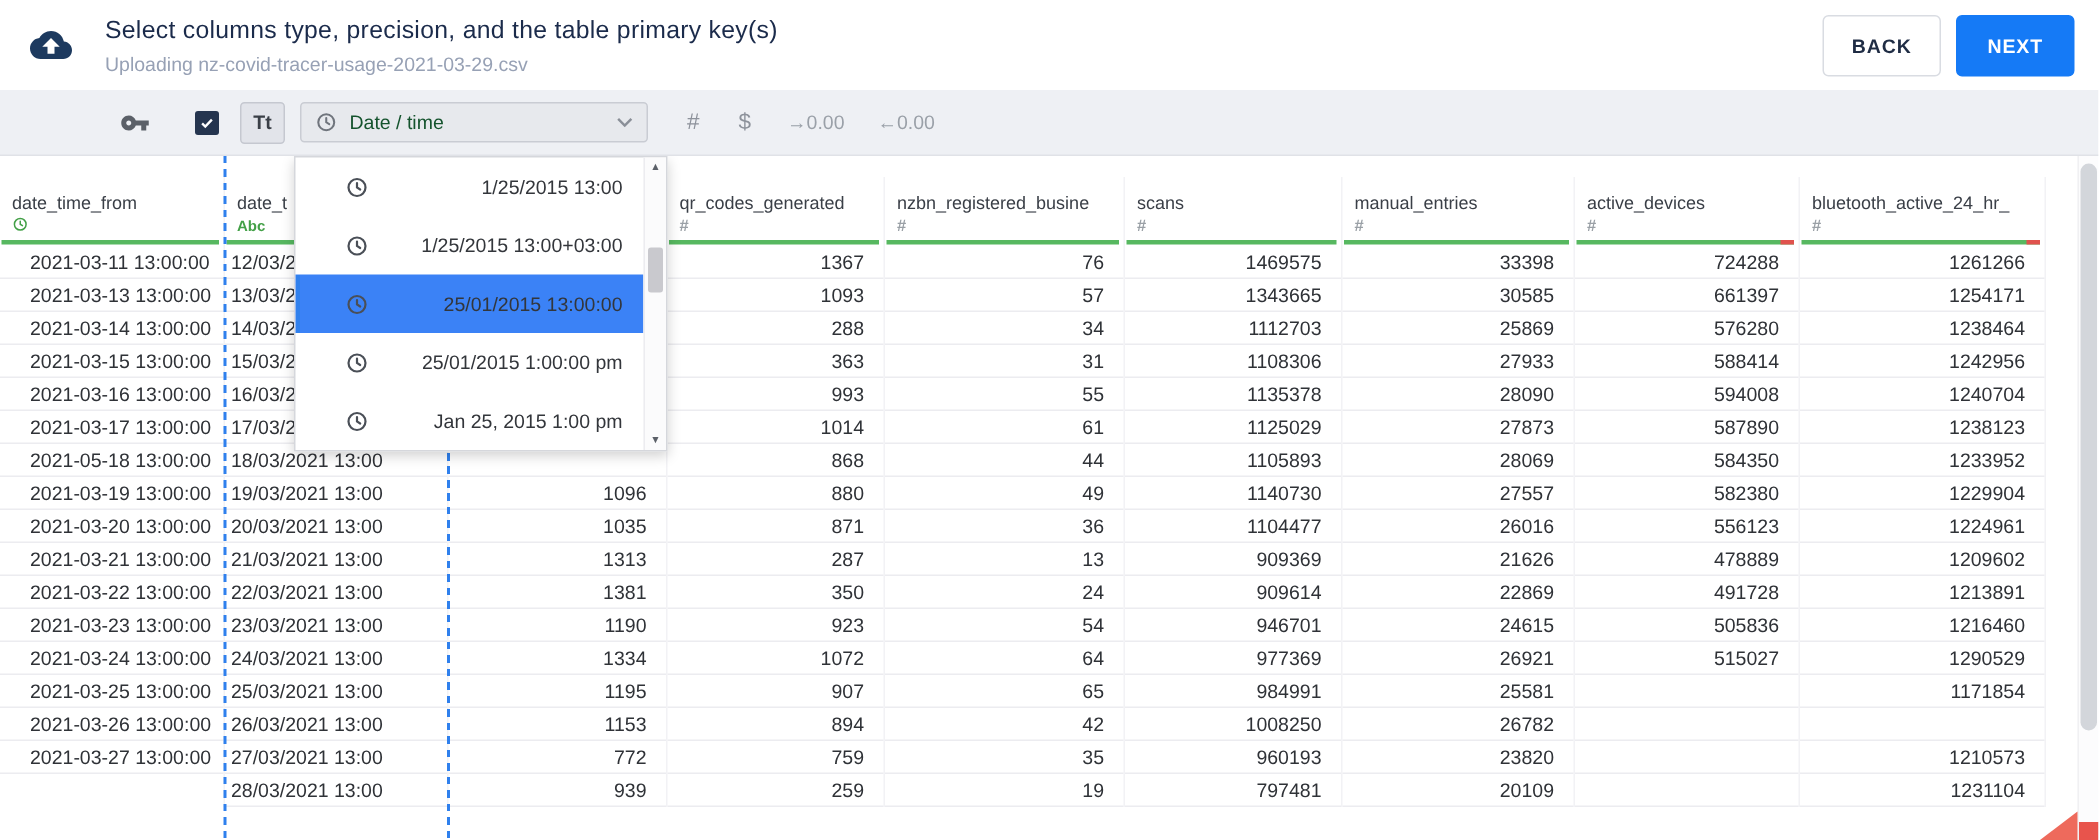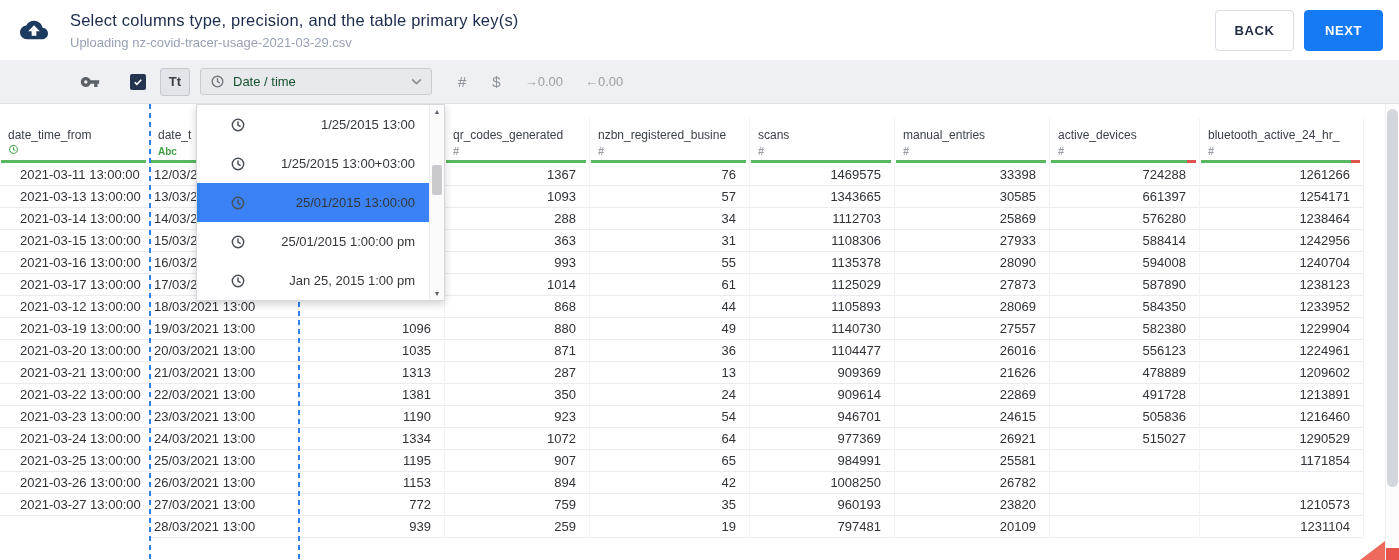--- a/index.html
+++ b/index.html
@@ -141,21 +141,21 @@
                 <path d="M12 7.5V12l3.2 2" fill="none" stroke="currentColor" stroke-width="2.2" stroke-linecap="round"></path>
               </svg></div>
             <div class="qbar"></div>
           </div>
           <div class="tcell date">2021-03-11 13:00:00</div>
           <div class="tcell date">2021-03-13 13:00:00</div>
           <div class="tcell date">2021-03-14 13:00:00</div>
           <div class="tcell date">2021-03-15 13:00:00</div>
           <div class="tcell date">2021-03-16 13:00:00</div>
           <div class="tcell date">2021-03-17 13:00:00</div>
-          <div class="tcell date">2021-03-12 13:00:00</div>
+          <div class="tcell date">2021-05-18 13:00:00</div>
           <div class="tcell date">2021-03-19 13:00:00</div>
           <div class="tcell date">2021-03-20 13:00:00</div>
           <div class="tcell date">2021-03-21 13:00:00</div>
           <div class="tcell date">2021-03-22 13:00:00</div>
           <div class="tcell date">2021-03-23 13:00:00</div>
           <div class="tcell date">2021-03-24 13:00:00</div>
           <div class="tcell date">2021-03-25 13:00:00</div>
           <div class="tcell date">2021-03-26 13:00:00</div>
           <div class="tcell date">2021-03-27 13:00:00</div>
         </div>

